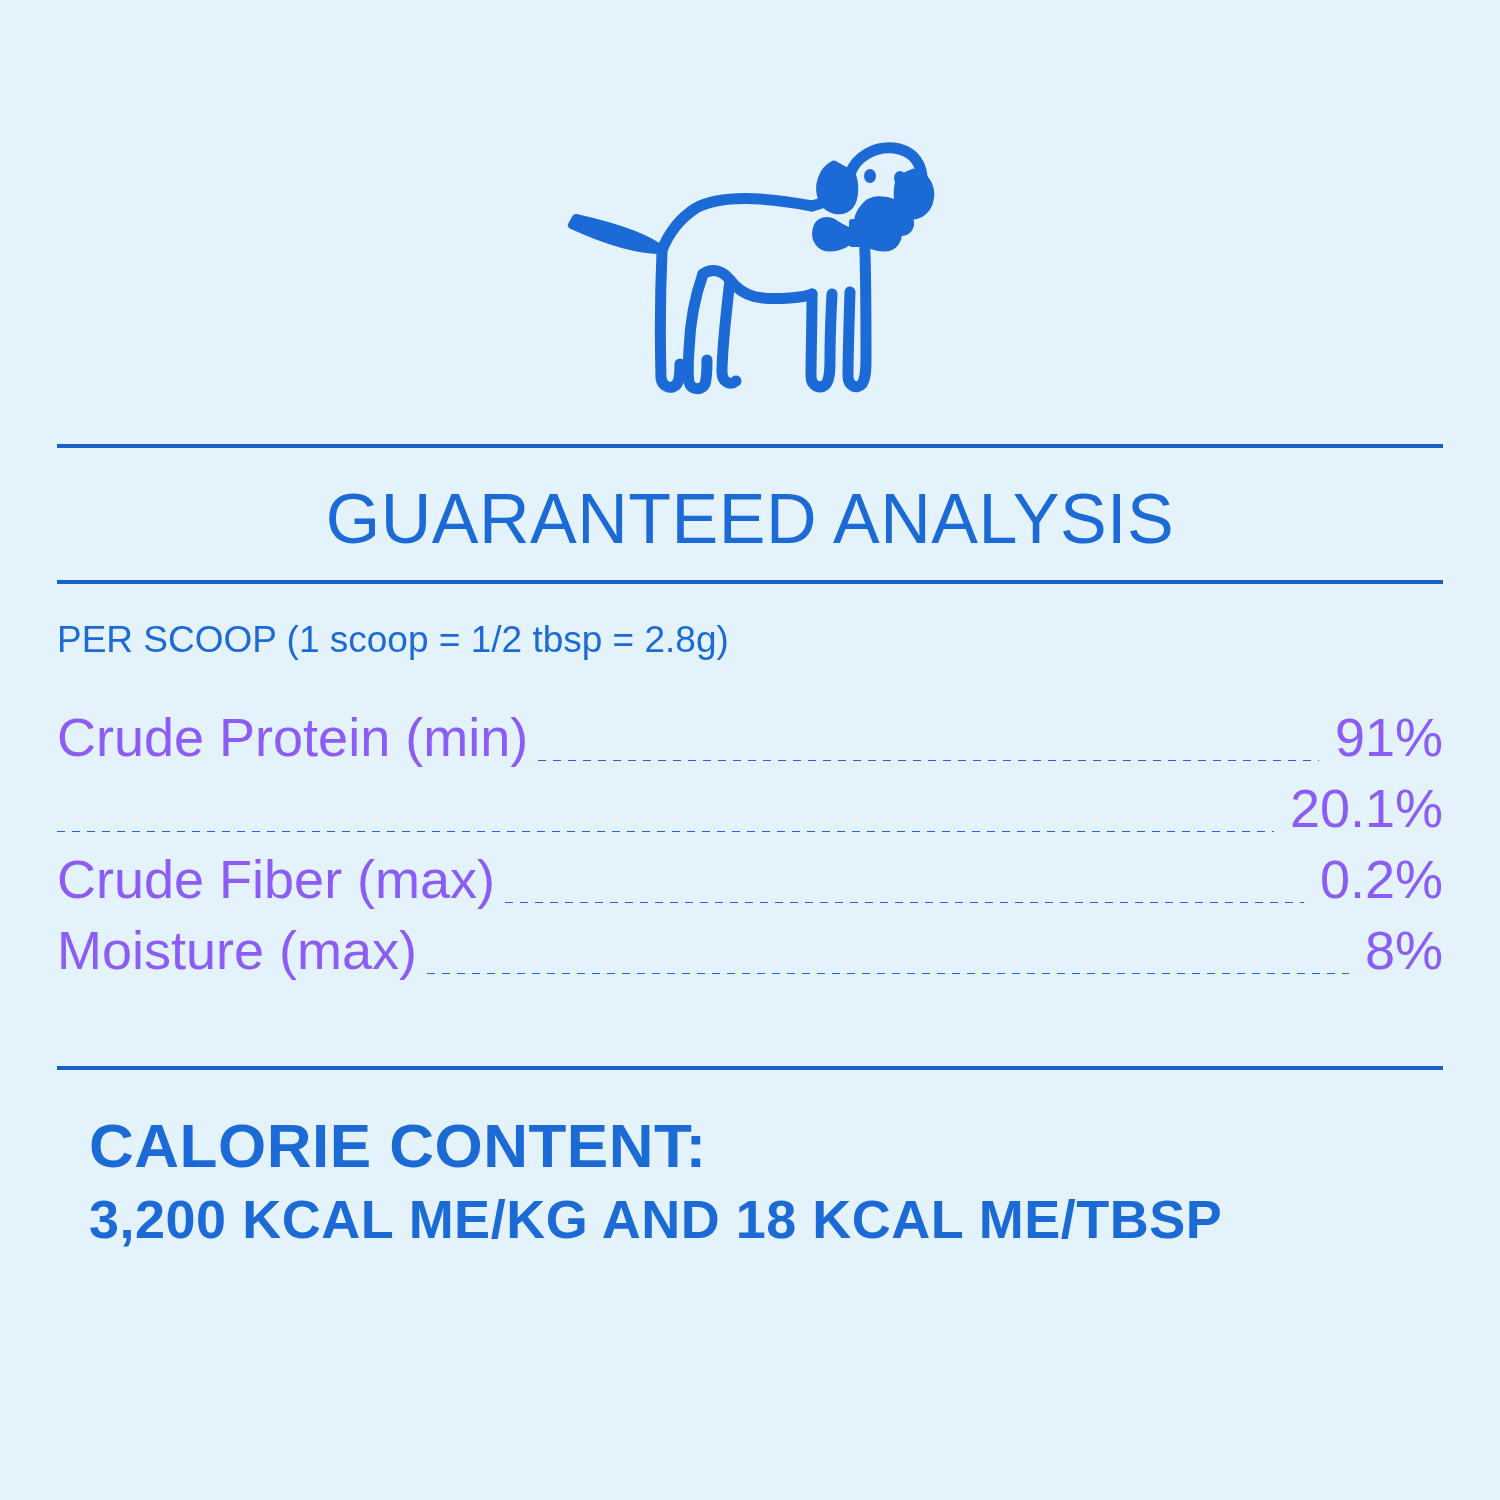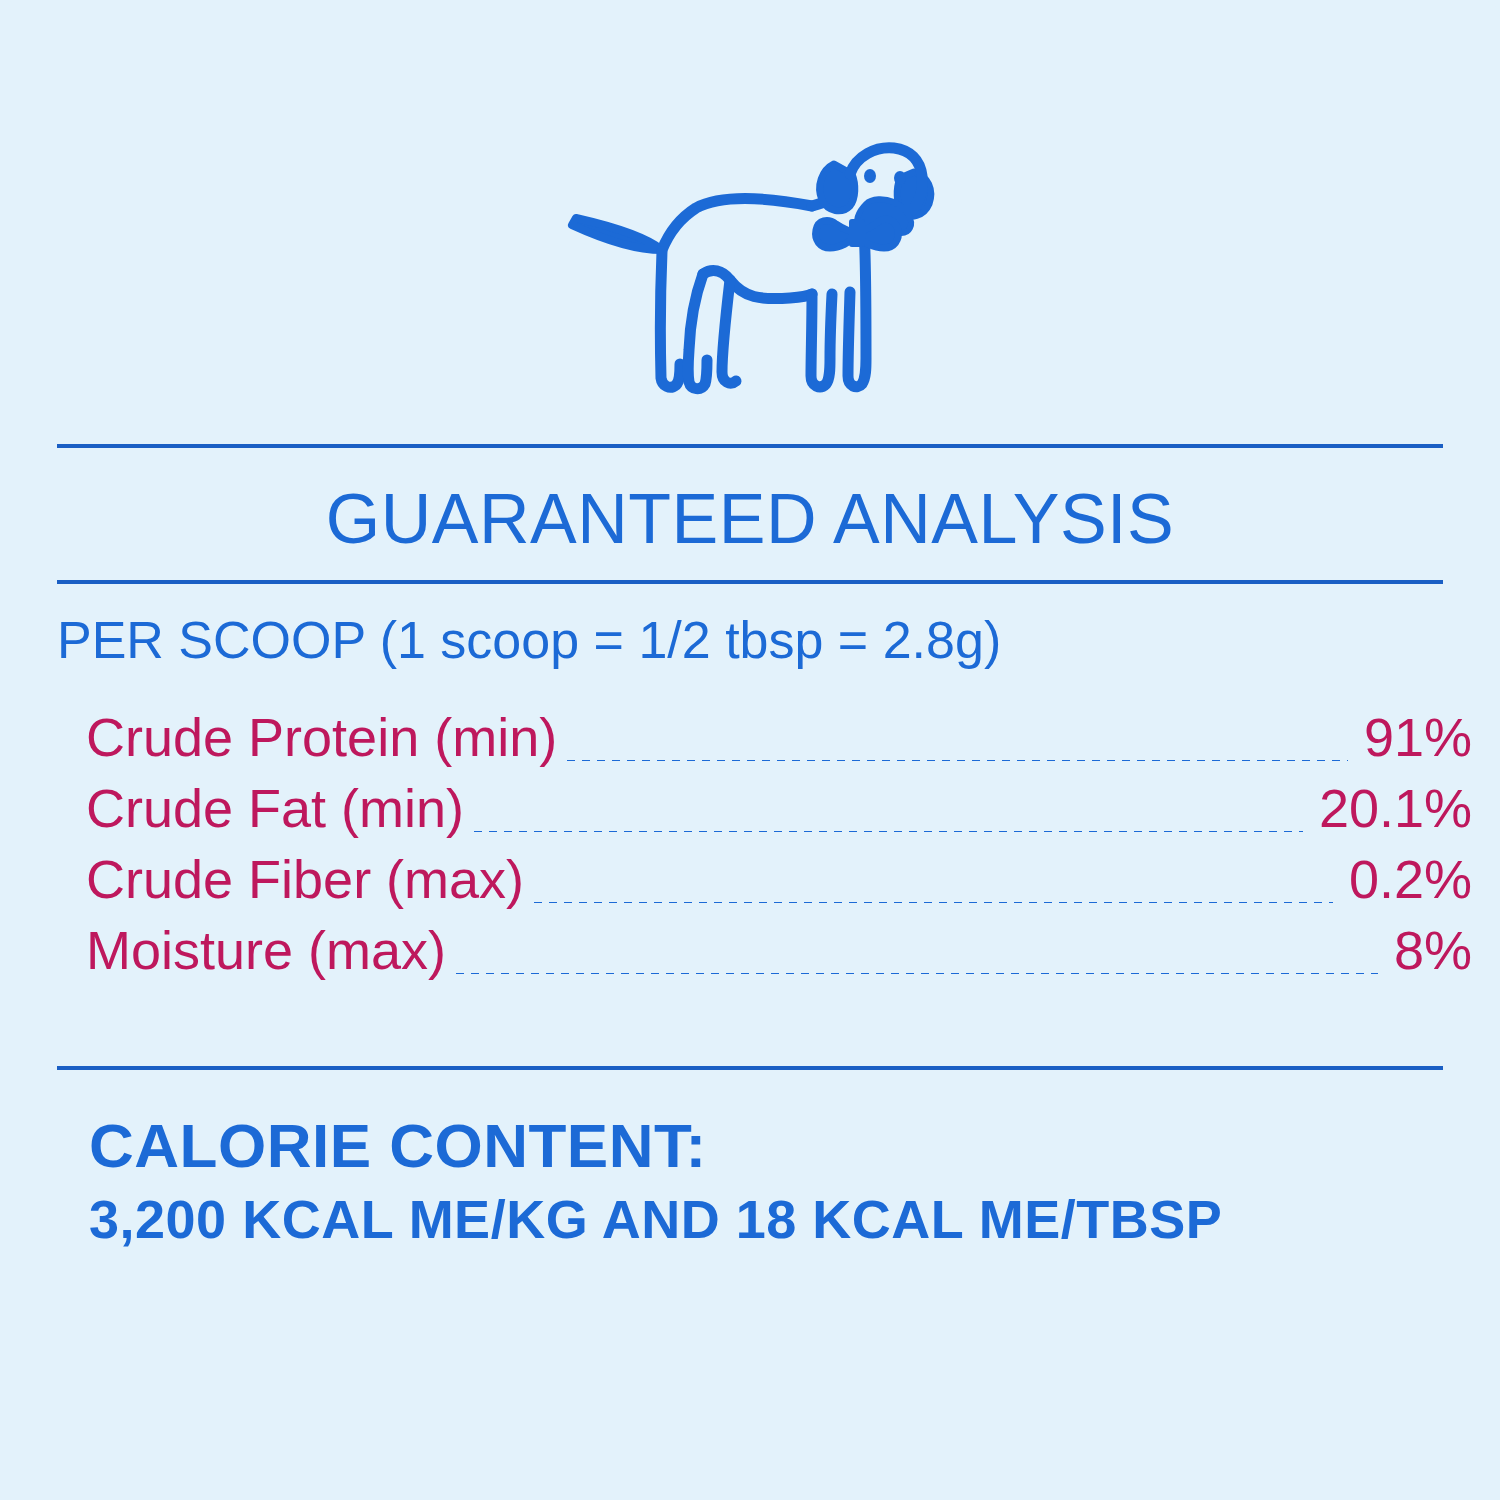--- a/index.html
+++ b/index.html
@@ -66,44 +66,43 @@
     letter-spacing: 0.5px;
     color: #1c6ad6;
     white-space: nowrap;
   }
 
   
   .serving-note {
     position: absolute;
     left: 57px;
     top: 612px;
-    font-size: 52px;
+    font-size: 37px;
     line-height: 56px;
     font-weight: 400;
     color: #1c6ad6;
     white-space: nowrap;
   }
 
   
   .analysis-rows {
     position: absolute;
     left: 57px;
     top: 702px;
     width: 1386px;
   }
   .analysis-row {
     display: flex;
     align-items: center;
     width: 100%;
     height: 71px;
     font-size: 54px;
     line-height: 71px;
-    color: #be185d;
-    white-space: nowrap;
-    margin-left: 29px;
+    color: #8b5cf6;
+    white-space: nowrap;
   }
   .analysis-row .row-label {
     flex: 0 0 auto;
     padding-right: 10px;
   }
   .analysis-row .row-leader {
     flex: 1 1 auto;
     position: relative;
     height: 1px;
     min-width: 12px;
@@ -209,21 +208,20 @@
 
   <div class="analysis-rows">
 
     <div class="analysis-row">
       <span class="row-label">Crude Protein (min)</span>
       <span class="row-leader"></span>
       <span class="row-value">91%</span>
     </div>
 
     <div class="analysis-row">
-      <span class="row-label">Crude Fat (min)</span>
       <span class="row-leader"></span>
       <span class="row-value">20.1%</span>
     </div>
 
     <div class="analysis-row">
       <span class="row-label">Crude Fiber (max)</span>
       <span class="row-leader"></span>
       <span class="row-value">0.2%</span>
     </div>
 

